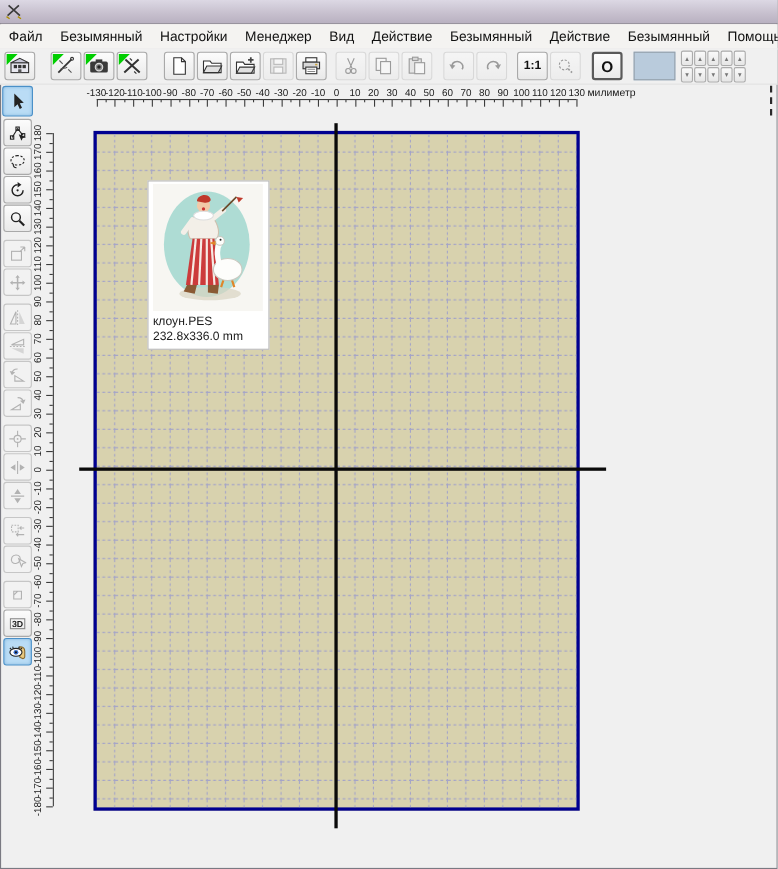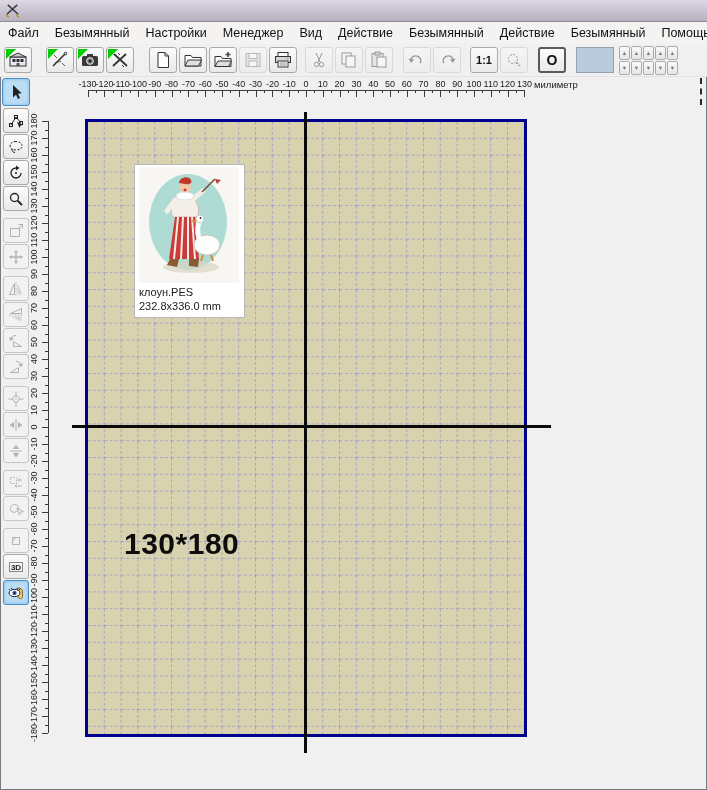--- a/index.html
+++ b/index.html
@@ -660,15 +660,14 @@
       <path d="M60 72 C58 64 58 58 61 54" stroke="#fdfdfb" stroke-width="5" fill="none" stroke-linecap="round"></path>
       <circle cx="61" cy="52" r="4" fill="#fdfdfb" stroke="#c9c9c0"></circle>
       <path d="M57 52 l-6 2 6 2 z" fill="#e0862a"></path>
       <circle cx="61.5" cy="51" r=".9" fill="#222"></circle>
       <path d="M64 88 l-2 6 M72 88 l2 6" stroke="#e0862a" stroke-width="2"></path>
     </svg>
     <div class="fname">клоун.PES</div>
     <div class="fdims">232.8x336.0 mm</div>
   </div>
 
-  <div class="hoop-label">130*180</div>
 
 </div>
 
 </body></html>

